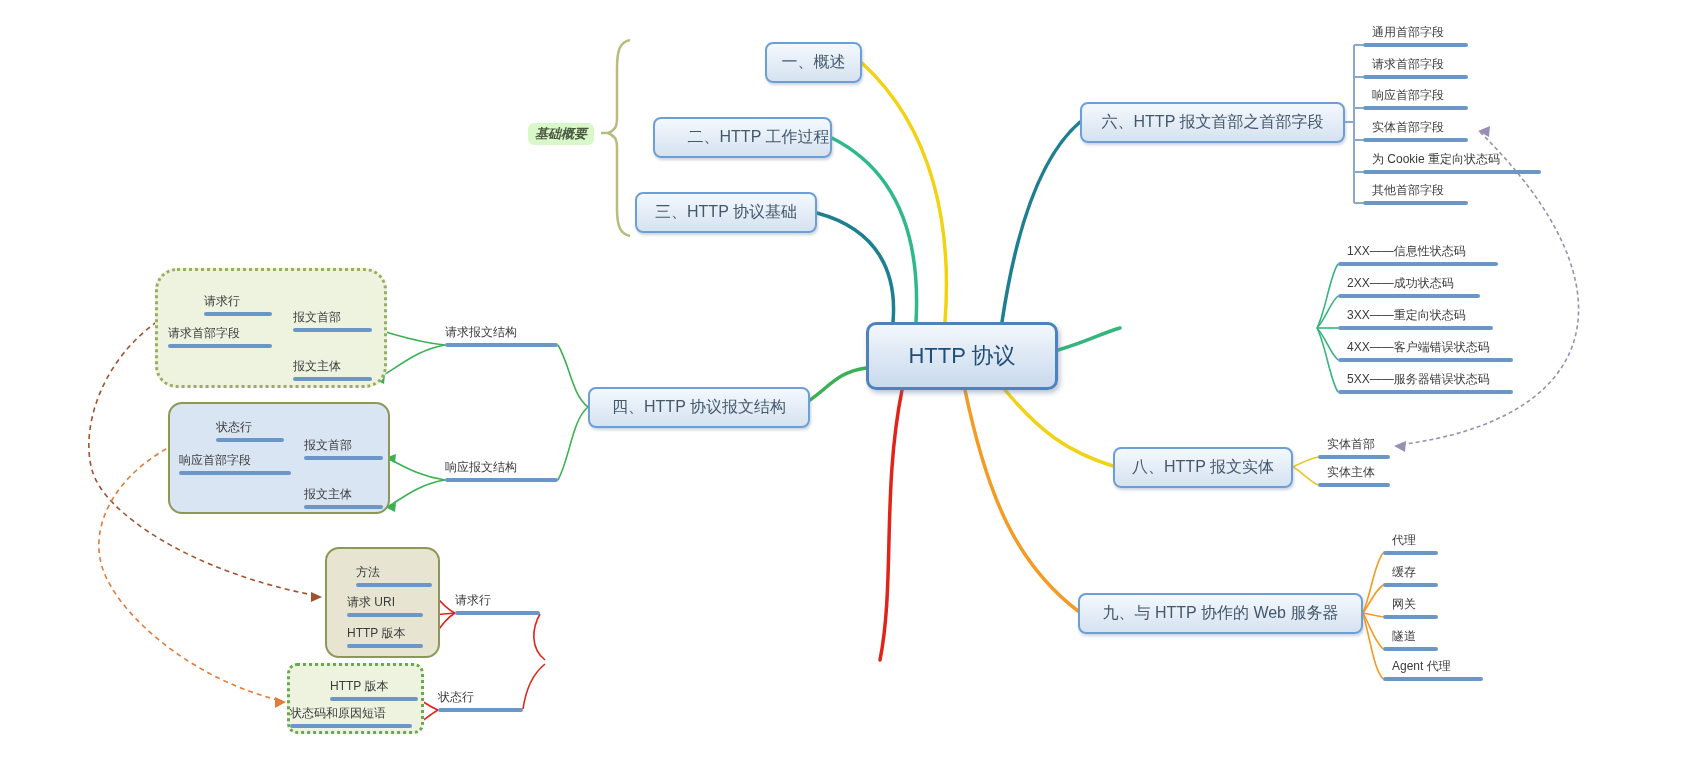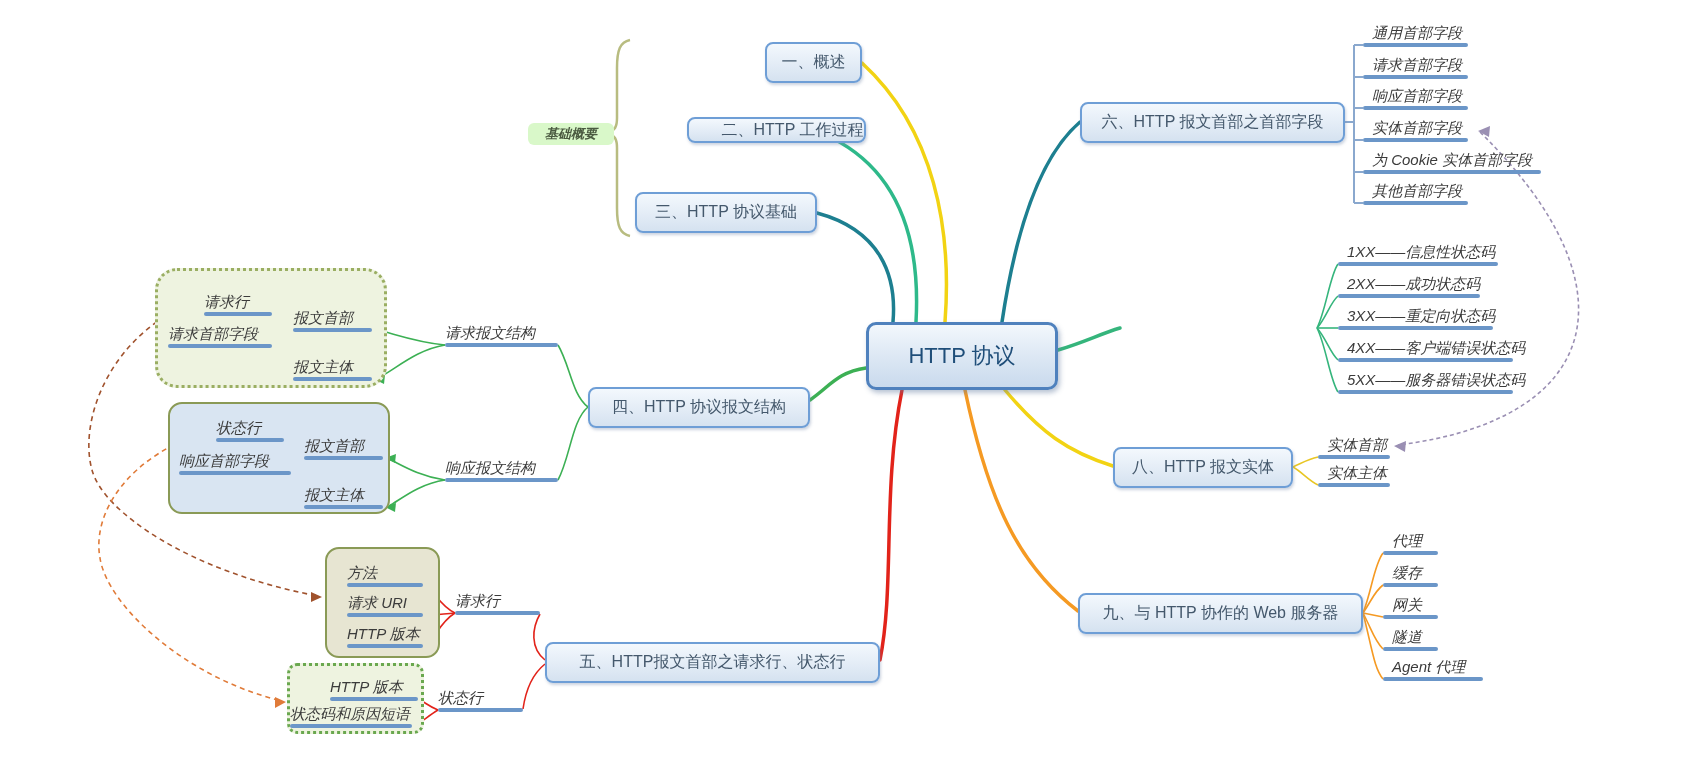--- a/index.html
+++ b/index.html
@@ -12,33 +12,33 @@
     position:absolute;display:flex;align-items:center;justify-content:center;
     background:linear-gradient(180deg,#f3f8fd 0%,#e3ecf6 55%,#d5e2f0 100%);
     border:2px solid #6e9ed6;border-radius:8px;color:#44586c;font-size:16px;
     white-space:nowrap;box-sizing:border-box;box-shadow:1px 2px 3px rgba(120,140,170,.38);
   }
   .central{
     font-size:22px;font-weight:normal;color:#1f4e79;border:3px solid #4f81bd;border-radius:10px;
     background:linear-gradient(180deg,#f2f7fc 0%,#dde8f4 50%,#c9daed 100%);
     box-shadow:2px 3px 5px rgba(100,125,160,.45);
   }
-  .un{position:absolute;font-size:15px;color:#3b3b3b;font-style:italic;}
+  .un{position:absolute;font-size:12px;color:#3b3b3b;}
   .un .t{line-height:17px;margin-bottom:2px;white-space:nowrap;}
   .un.left .t{text-align:left;padding-left:9px;}
   .un.center .t{text-align:left;}
   .un .bar{height:4px;background:#6b96c8;border-radius:2px;}
   .boundary{position:absolute;box-sizing:border-box;}
   .cloud{background:#eef3e0;border:3px dotted #9aae62;border-radius:22px;}
   .bluebox{background:#d9e5f2;border:2px solid #8a9a56;border-radius:14px;}
   .olivebox{background:#e7e5d2;border:2px solid #8a9a56;border-radius:14px;}
   .greenbox{background:#eef3e0;border:3px dotted #6aa84f;border-radius:10px;}
   .grouplabel{
     position:absolute;background:#d9f8c9;color:#4a5a40;font-size:13px;font-style:italic;font-weight:bold;
-    padding:2px 17px;border-radius:6px;white-space:nowrap;
+    padding:2px 7px;border-radius:6px;white-space:nowrap;
   }
 </style>
 </head>
 <body>
 
 <div class="stage">
 
   <svg class="layer" width="1691" height="760" viewBox="0 0 1691 760">
 
     <g fill="none" stroke-width="3.5" stroke-linecap="round">
@@ -127,32 +127,29 @@
   <div class="boundary olivebox" style="left:325px;top:547px;width:115px;height:111px;"></div>
   <div class="boundary greenbox" style="left:287px;top:663px;width:137px;height:71px;"></div>
 
   <div class="topic central" style="left:866px;top:322px;width:192px;height:68px;">
     <span>HTTP 协议</span>
   </div>
 
   <div class="topic" style="left:765px;top:42px;width:97px;height:41px;">
       <span>一、概述</span>
     </div>
-  <div class="topic" style="left:687px;top:117px;width:179px;height:26px;padding-left:32px;">
+  <div class="topic" style="left:653px;top:117px;width:179px;height:41px;padding-left:32px;">
       <span>二、HTTP 工作过程</span>
     </div>
   <div class="topic" style="left:588px;top:387px;width:222px;height:41px;">
       <span>四、HTTP 协议报文结构</span>
     </div>
   <div class="topic" style="left:635px;top:192px;width:182px;height:41px;">
       <span>三、HTTP 协议基础</span>
     </div>
-  <div class="topic" style="left:545px;top:642px;width:335px;height:41px;">
-      <span>五、HTTP报文首部之请求行、状态行</span>
-    </div>
   <div class="topic" style="left:1080px;top:102px;width:265px;height:41px;">
       <span>六、HTTP 报文首部之首部字段</span>
     </div>
   <div class="topic" style="left:1078px;top:593px;width:285px;height:41px;">
       <span>九、与 HTTP 协作的 Web 服务器</span>
     </div>
   <div class="topic" style="left:1113px;top:447px;width:180px;height:41px;">
       <span>八、HTTP 报文实体</span>
     </div>
 
@@ -168,21 +165,21 @@
     </div>
   <div class="un left" style="left:1363px;top:87px;width:105px;">
       <div class="t">响应首部字段</div>
       <div class="bar"></div>
     </div>
   <div class="un left" style="left:1363px;top:119px;width:105px;">
       <div class="t">实体首部字段</div>
       <div class="bar"></div>
     </div>
   <div class="un left" style="left:1363px;top:151px;width:178px;">
-      <div class="t">为 Cookie 实体首部字段</div>
+      <div class="t">为 Cookie 重定向状态码</div>
       <div class="bar"></div>
     </div>
   <div class="un left" style="left:1363px;top:182px;width:105px;">
       <div class="t">其他首部字段</div>
       <div class="bar"></div>
     </div>
 
   <div class="un left" style="left:1338px;top:243px;width:160px;">
       <div class="t">1XX——信息性状态码</div>
       <div class="bar"></div>
@@ -279,21 +276,21 @@
 
   <div class="un center" style="left:455px;top:592px;width:85px;">
       <div class="t">请求行</div>
       <div class="bar"></div>
     </div>
   <div class="un center" style="left:438px;top:689px;width:85px;">
       <div class="t">状态行</div>
       <div class="bar"></div>
     </div>
 
-  <div class="un center" style="left:347px;top:564px;width:76px;">
+  <div class="un center" style="left:356px;top:564px;width:76px;">
       <div class="t">方法</div>
       <div class="bar"></div>
     </div>
   <div class="un center" style="left:347px;top:594px;width:76px;">
       <div class="t">请求 URI</div>
       <div class="bar"></div>
     </div>
   <div class="un center" style="left:347px;top:625px;width:76px;">
       <div class="t">HTTP 版本</div>
       <div class="bar"></div>

